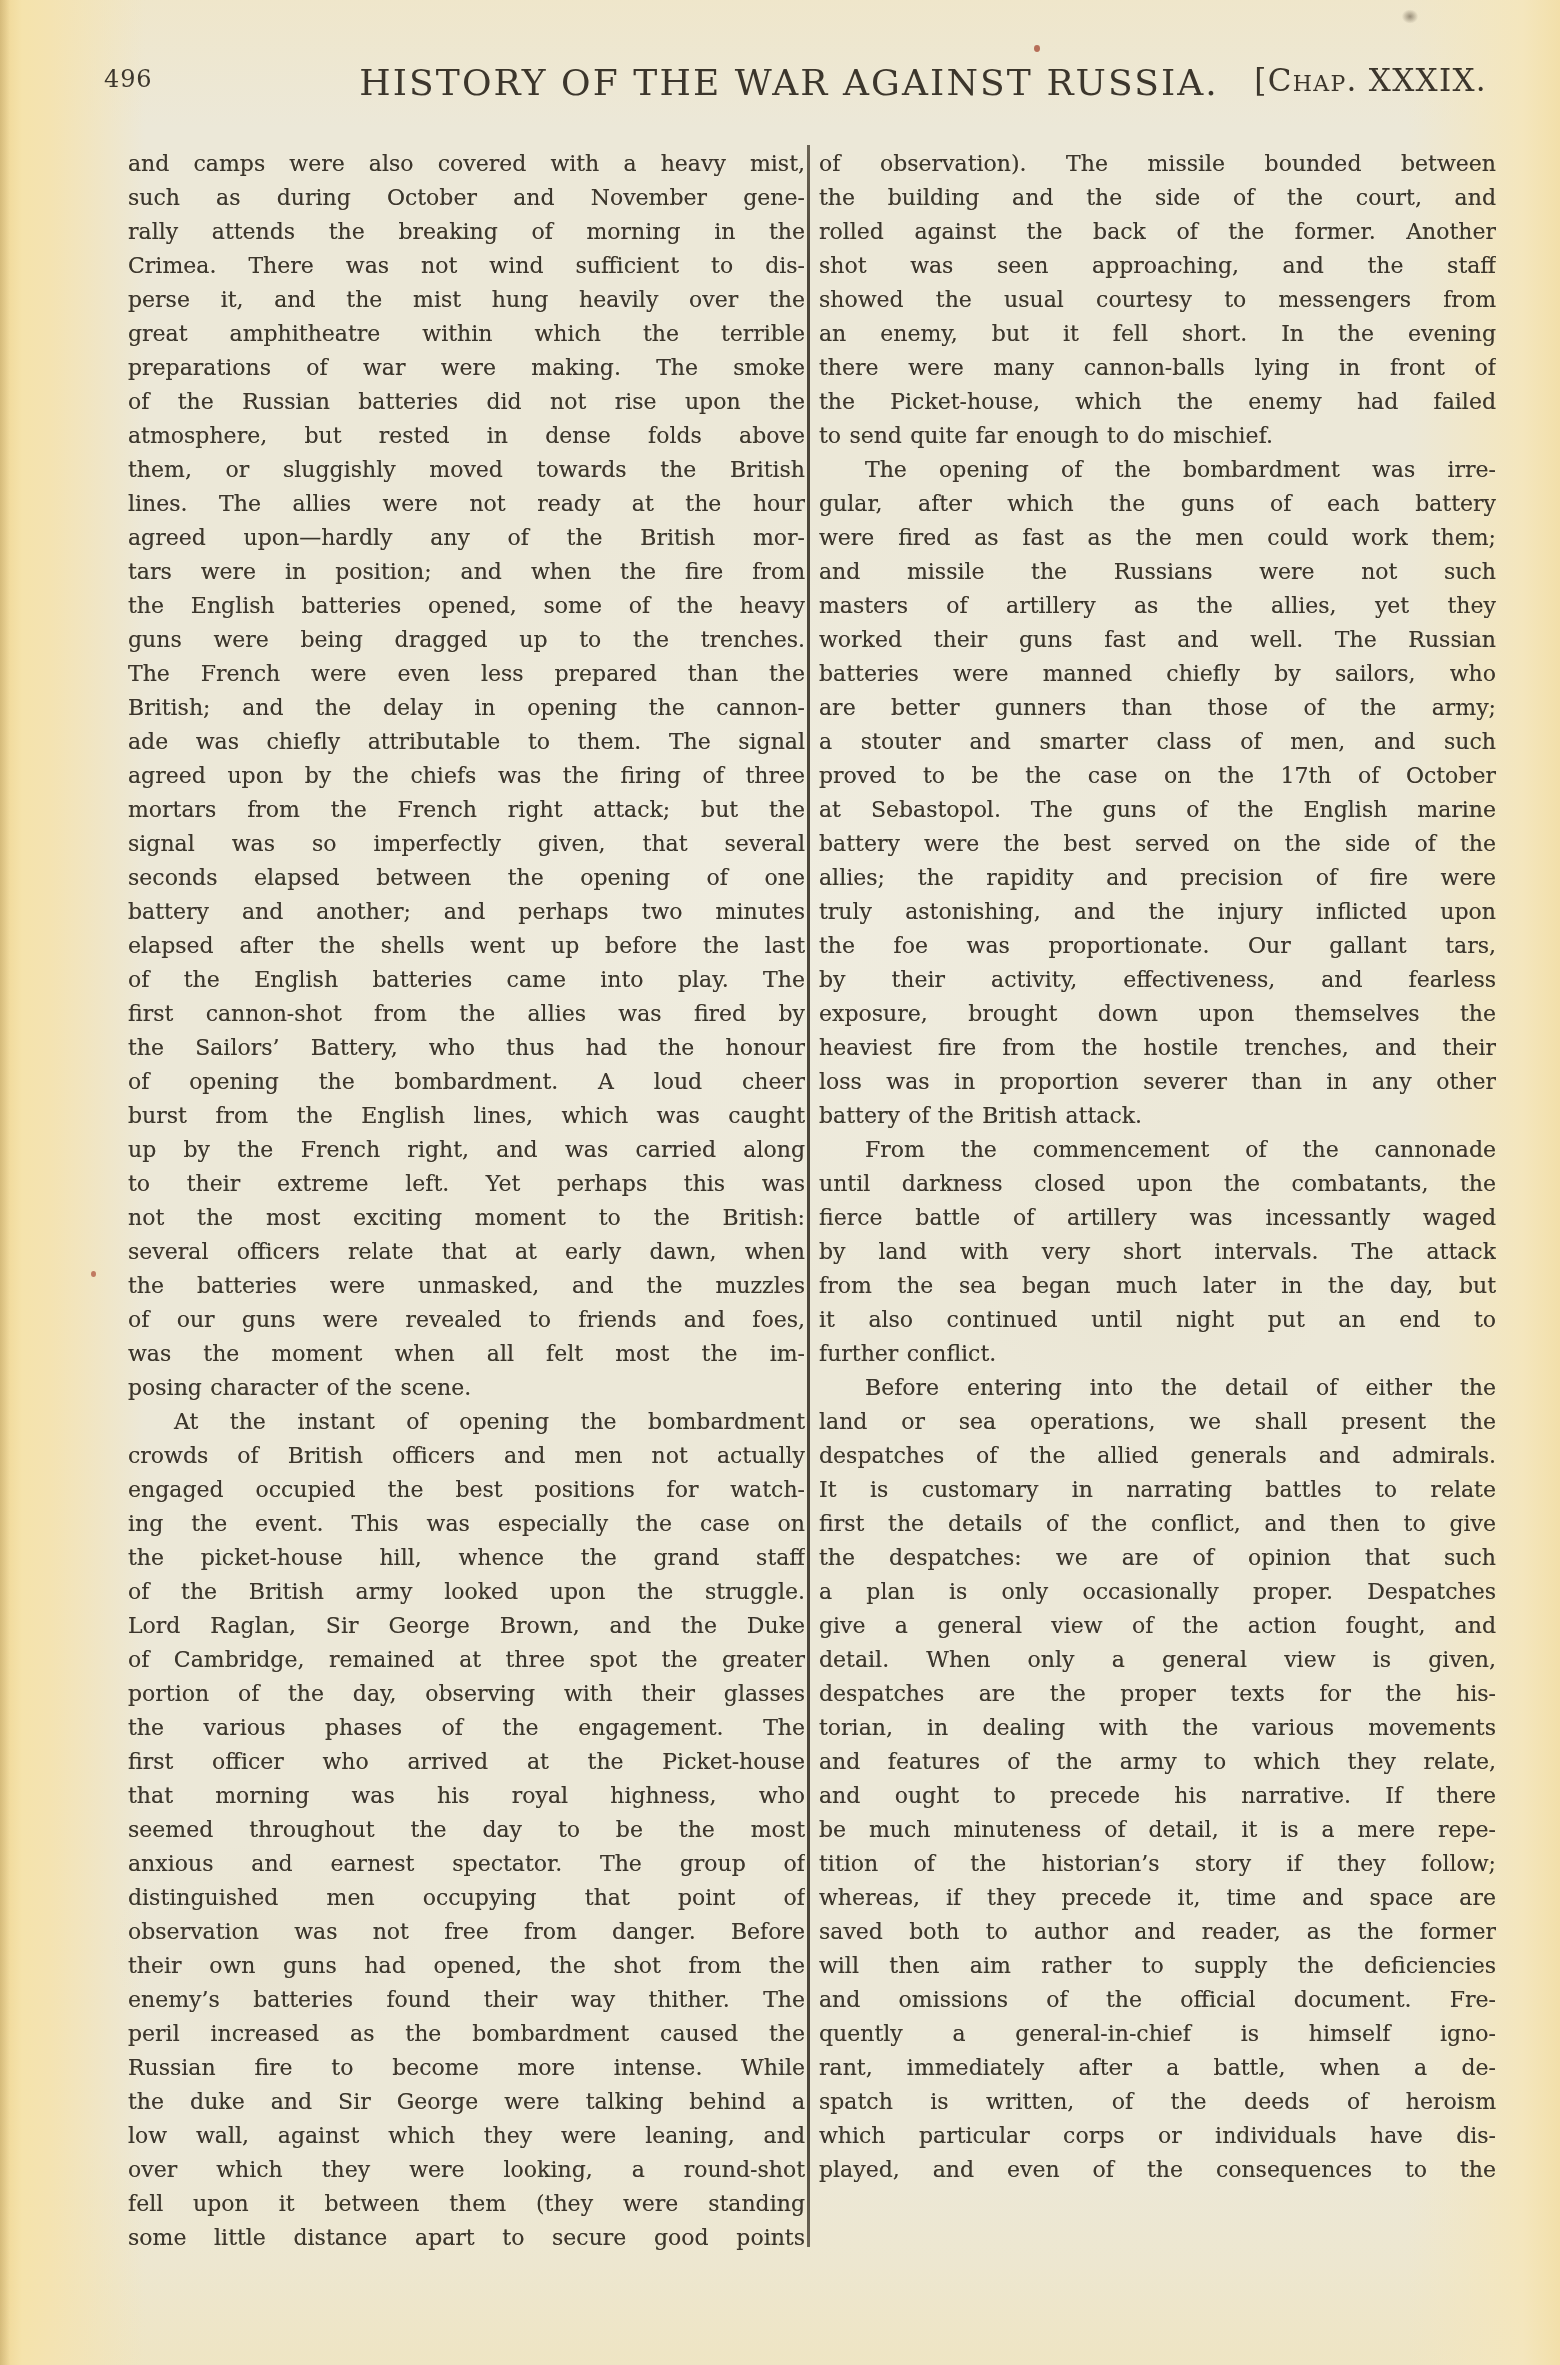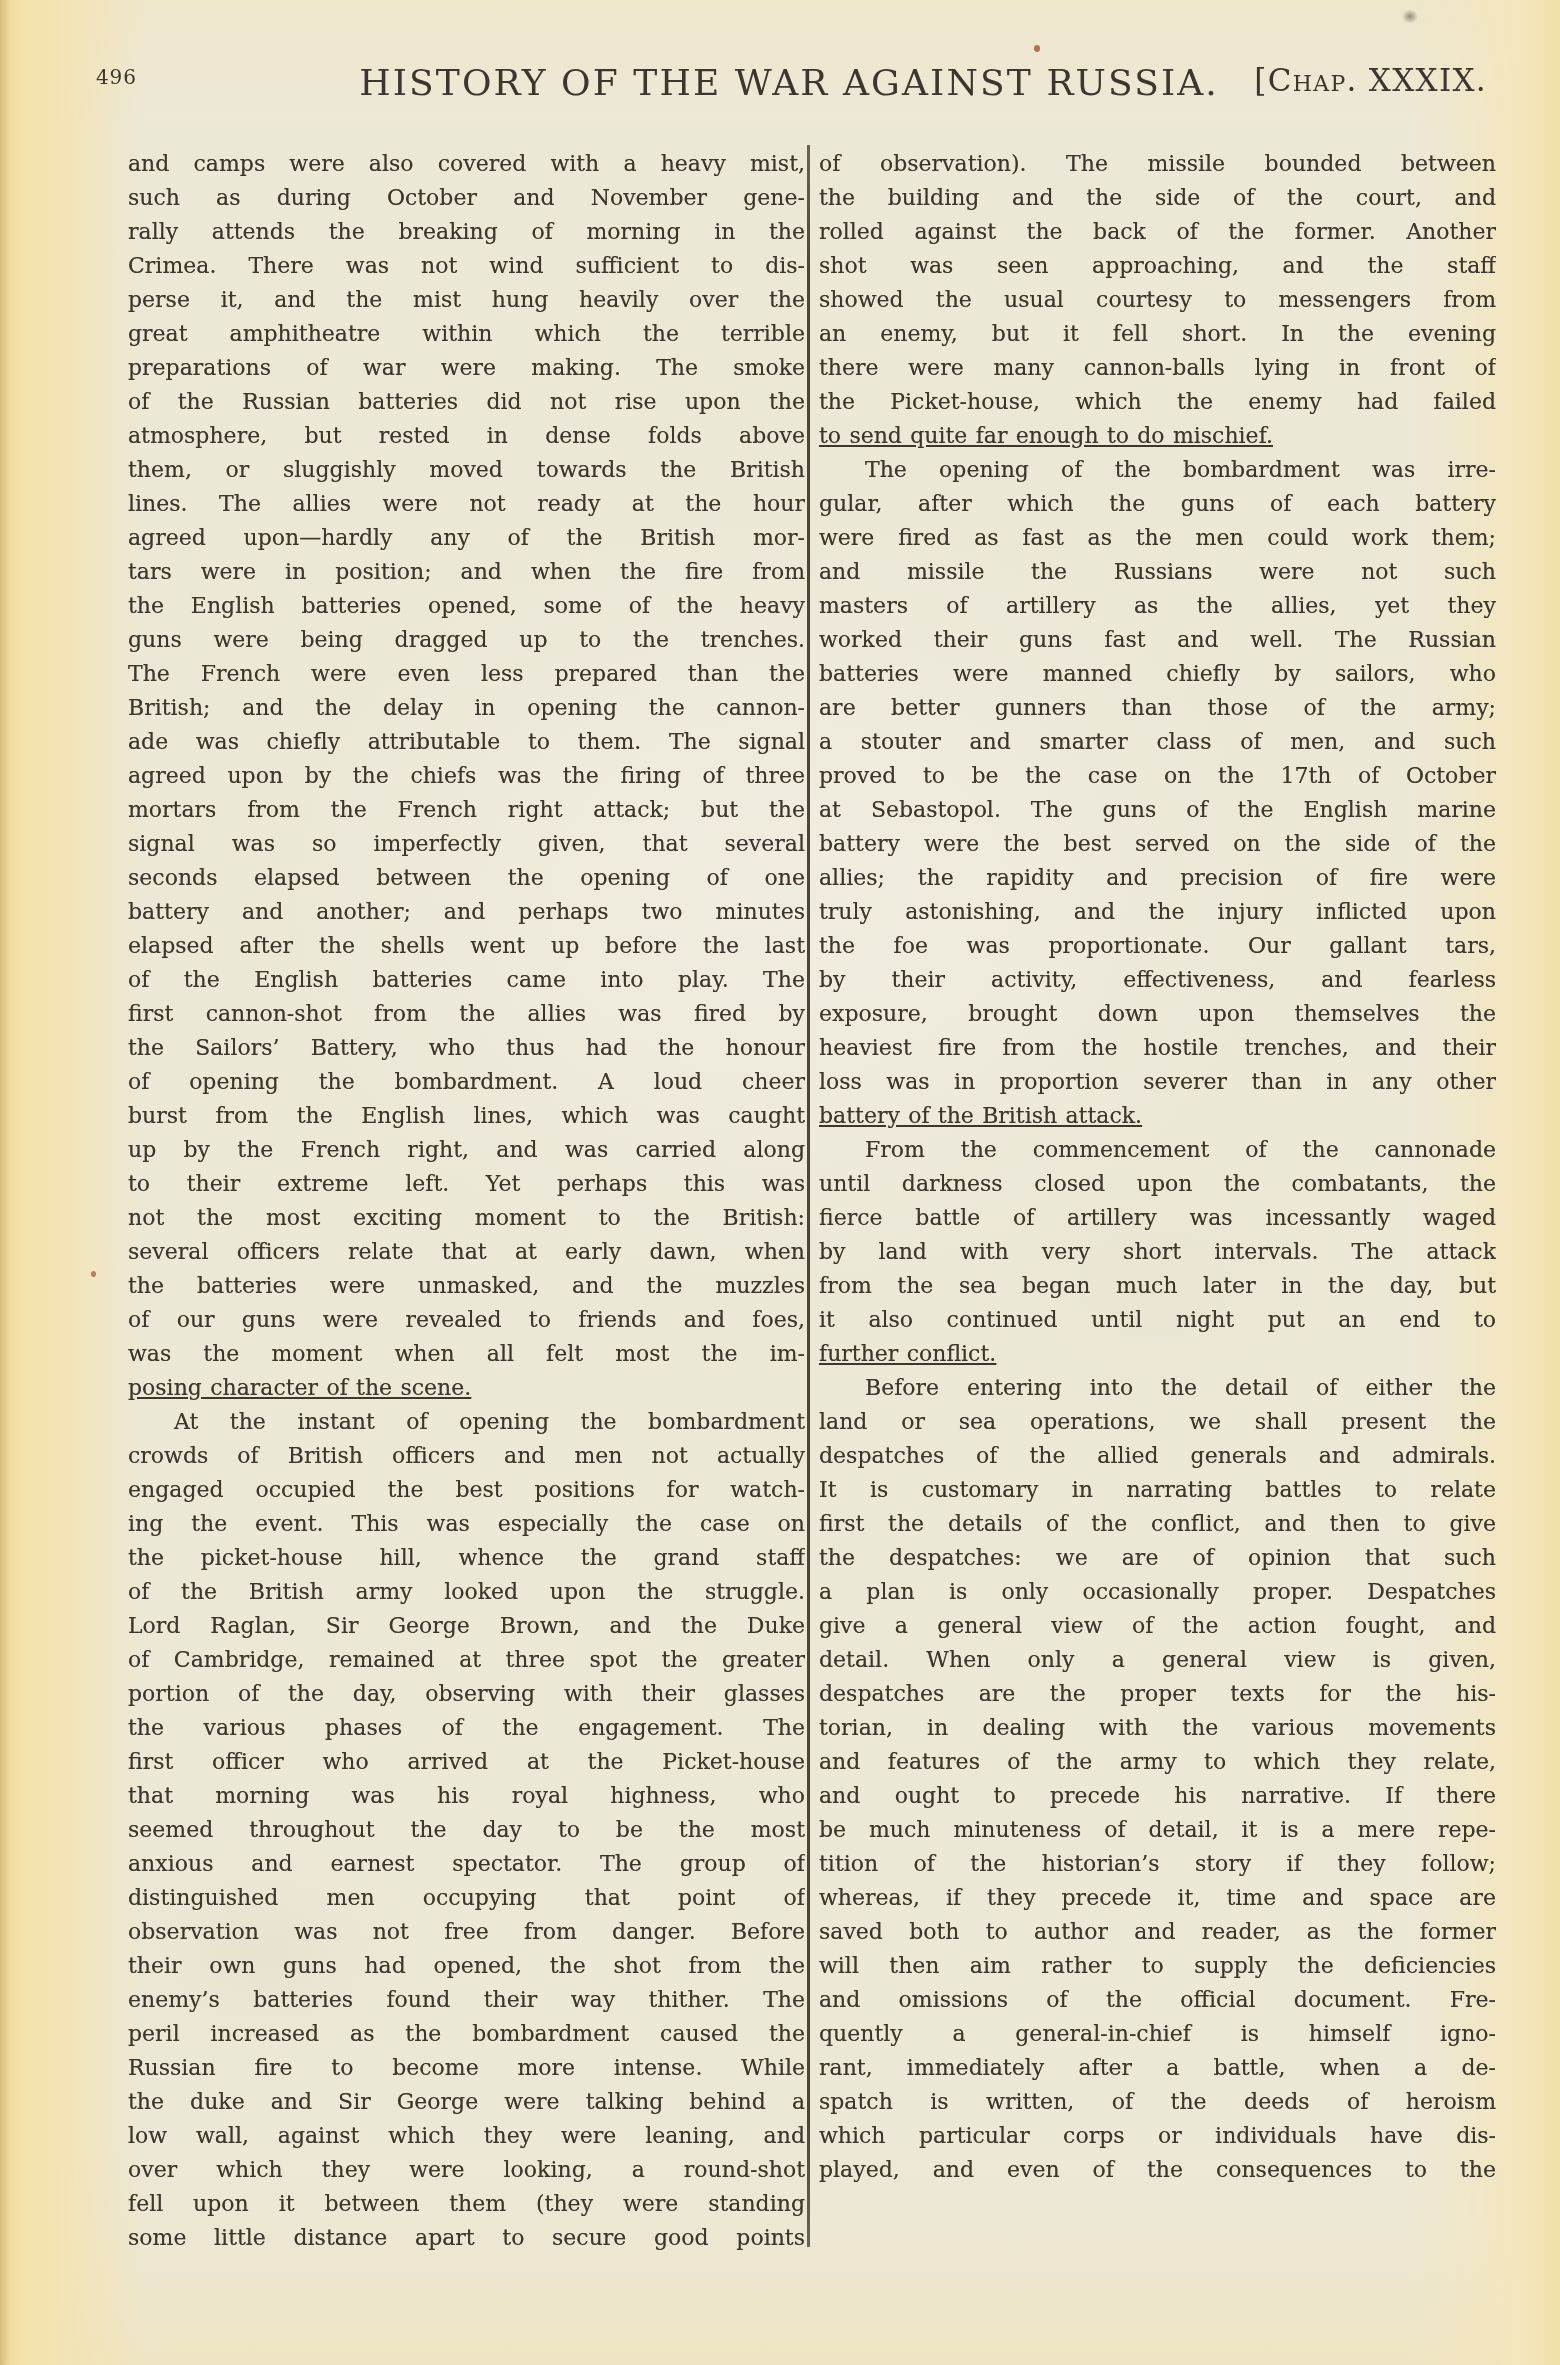--- a/index.html
+++ b/index.html
@@ -17,22 +17,22 @@
       radial-gradient(770px 599px at 50% 38%, rgba(243,241,231,0.55), rgba(243,241,231,0) 65%),
       linear-gradient(90deg, #efd593 0px, #f5e3ac 22px, #f4e3b2 51px, rgba(244,227,178,0.55) 94px, rgba(244,227,178,0) 145px),
       linear-gradient(270deg, #f2dfa9 0px, #f4e6bd 38px, rgba(244,230,189,0.5) 94px, rgba(244,230,189,0) 154px),
       linear-gradient(180deg, rgba(241,229,194,0.6) 0px, rgba(241,229,194,0) 128px),
       linear-gradient(0deg, rgba(240,227,184,0.65) 0px, rgba(240,227,184,0.25) 103px, rgba(240,227,184,0) 222px),
       #ece8d8;
   }
 
   
   .page-number {
-    position: absolute; left: 96px; top: 65px;
-    font-size: 20px; letter-spacing: 0.9px;
+    position: absolute; left: 104px; top: 65px;
+    font-size: 24px; letter-spacing: 0.9px;
   }
   .running-title {
     position: absolute; left: 50%; top: 62px;
     transform: translateX(-49%);
     font-size: 36px; letter-spacing: 2.1px; white-space: nowrap;
   }
   .chapter-ref {
     position: absolute; right: 74px; top: 62px;
     font-size: 31px; font-variant: small-caps; letter-spacing: 1.3px;
     white-space: nowrap;
@@ -58,21 +58,21 @@
 
   .line {
     height: 34px;
     line-height: 34px;
     text-align: justify;
     text-align-last: justify;
     overflow: hidden;
     word-spacing: 1.3px;
     text-shadow: 0 0 0.5px rgba(62,55,42,0.55);
   }
-  .line.para-end { text-align-last: left; text-decoration: underline; }
+  .line.para-end { text-align-last: left; }
 
   
   .smudge-mark {
     position: absolute; left: 1399px; top: 6.8px;
     width: 22px; height: 19px; border-radius: 50%;
     background: radial-gradient(closest-side, rgba(82,70,52,0.55), rgba(82,70,52,0) 75%);
   }
   .ink-speck-1 {
     position: absolute; left: 1034px; top: 45px;
     width: 6px; height: 6.8px; border-radius: 50%;

